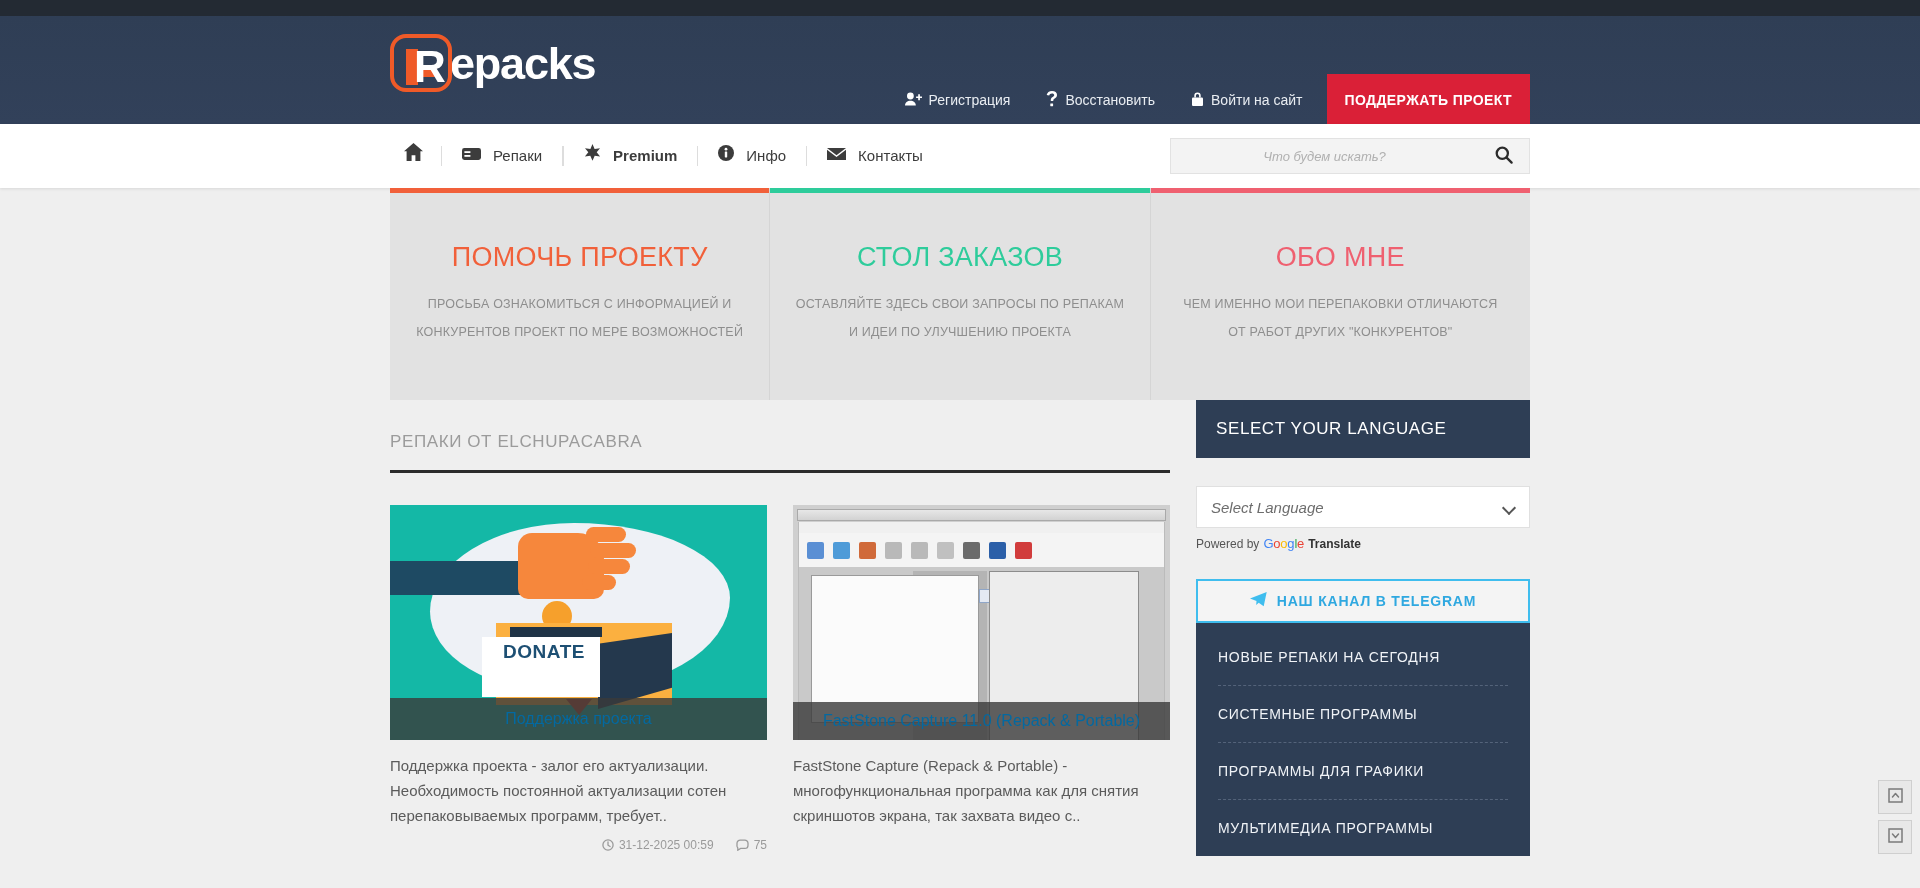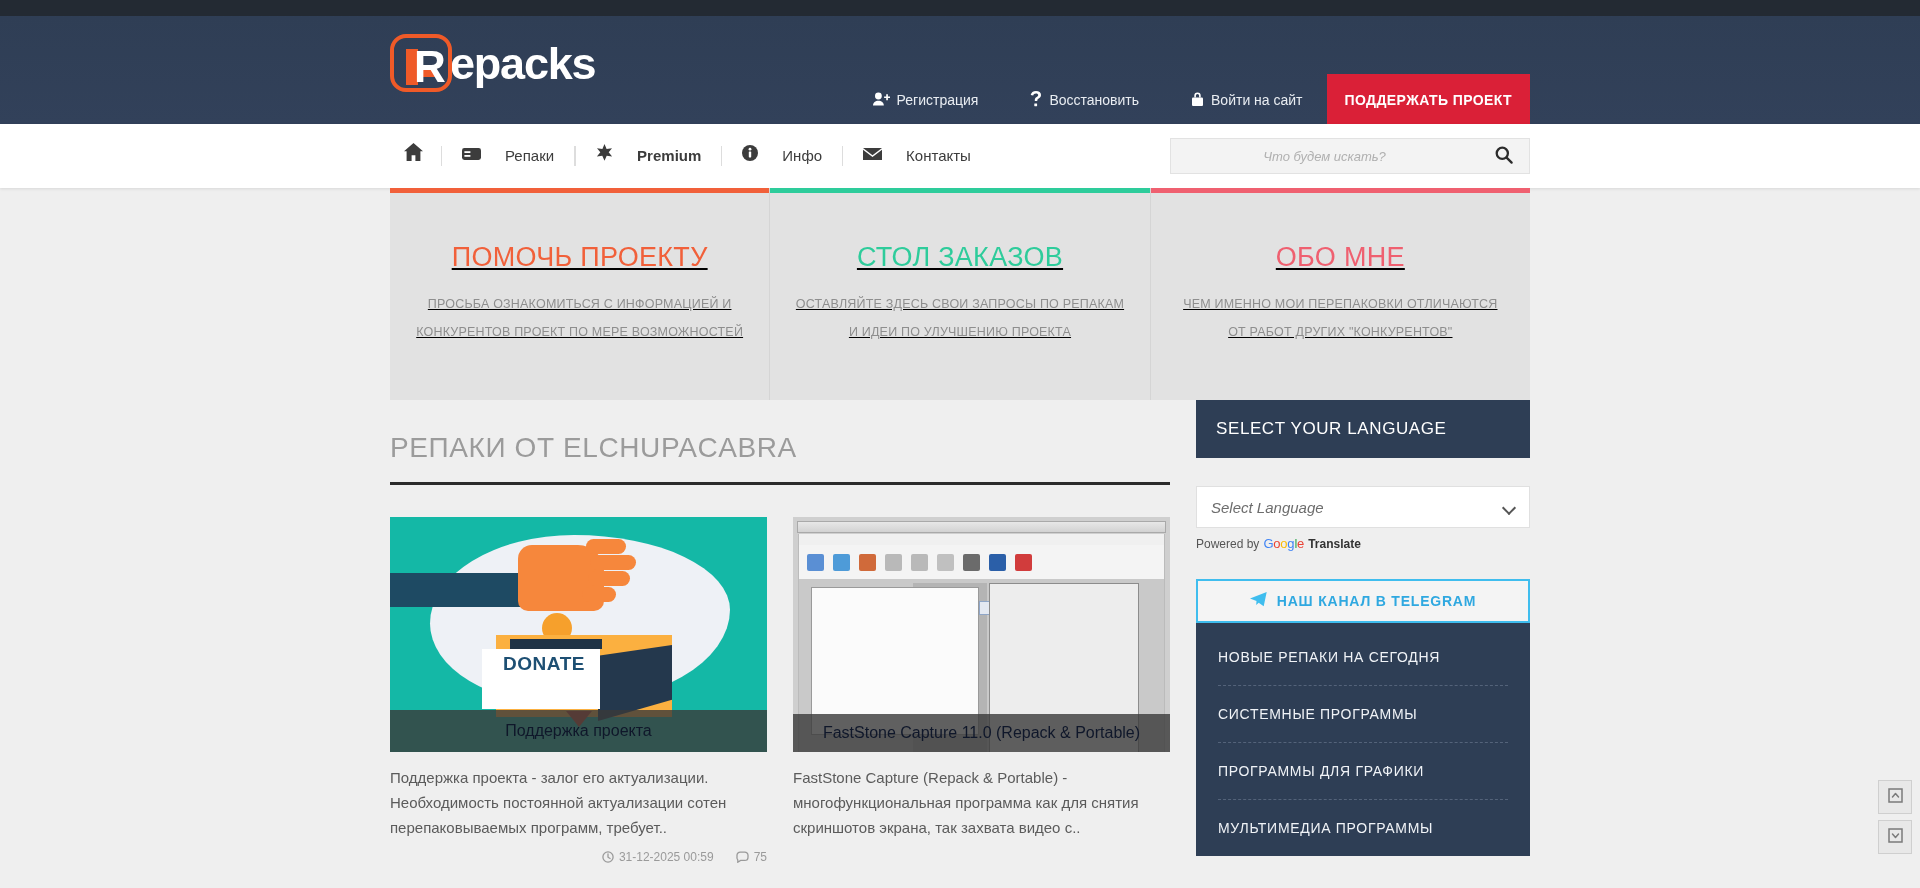--- a/index.html
+++ b/index.html
@@ -82,21 +82,21 @@
 
   .top-links {
     position: absolute; right: 0; top: 58px;
     display: flex; align-items: center; gap: 0;
   }
   .top-link {
     color: #e9edf2;
     font-size: 14px;
     display: flex; align-items: center;
     gap: 7px;
-    margin-right: 52px;
+    margin-right: 36px;
     white-space: nowrap;
     cursor: pointer;
     text-decoration: none;
   }
   .top-link:last-of-type { margin-right: 24px; }
   .top-link svg { flex: none; }
   .support-btn {
     background: #da2037;
     color: #fff;
     font-size: 14px;
@@ -118,21 +118,21 @@
     background: #ffffff;
     box-shadow: 0 1px 3px rgba(0,0,0,.10);
   }
   .nav-inner {
     width: 1140px; margin: 0 auto;
     height: 64px;
     display: flex; align-items: center;
   }
   .nav-item {
     display: flex; align-items: center;
-    gap: 24px;
+    gap: 12px;
     color: #3c3c3c;
     font-size: 15px;
     padding: 0 20px;
     height: 64px;
     line-height: 64px;
     cursor: pointer;
     white-space: nowrap;
     text-decoration: none;
   }
   .nav-item.home { padding: 0 18px 0 14px; }
@@ -178,21 +178,20 @@
     display: flex;
   }
   .promo {
     flex: 1;
     background: #e2e2e2;
     position: relative;
     display: flex; flex-direction: column;
     align-items: center; justify-content: center;
     padding: 0 22px;
     border-right: 1px solid #d5d5d5;
-    text-decoration: underline;
   }
   .promo:last-child { border-right: none; }
   .promo .topline {
     position: absolute; left: 0; top: 0;
     width: 100%; height: 5px;
   }
   .promo h3 {
     font-size: 27px;
     font-weight: 400;
     letter-spacing: .3px;
@@ -213,21 +212,21 @@
     position: absolute; left: 50%; transform: translateX(-50%);
     top: 400px;
     width: 1140px;
     display: flex;
     gap: 26px;
   }
   .main-col { width: 780px; }
   .side-col { width: 356px; }
 
   .section-title {
-    font-size: 28px;
+    font-size: 17px;
     color: #9b9b9b;
     font-weight: 400;
     letter-spacing: .6px;
     padding-top: 32px;
     padding-bottom: 18px;
     border-bottom: 3px solid #2b2b2b;
   }
 
   .cards {
     display: flex;
@@ -238,21 +237,21 @@
   .card-thumb {
     position: relative;
     width: 377px; height: 235px;
     overflow: hidden;
     background: #ddd;
   }
   .card-caption {
     position: absolute; left: 0; bottom: 0;
     width: 100%;
     background: rgba(58,58,58,.80);
-    color: #0f172a;
+    color: #0369a1;
     font-size: 16px;
     text-align: center;
     padding: 10px 14px;
     line-height: 1.35;
   }
   .card-caption.two-line { padding: 8px 14px; }
   .card-excerpt {
     font-size: 15px;
     color: #5b5b5b;
     line-height: 1.65;

